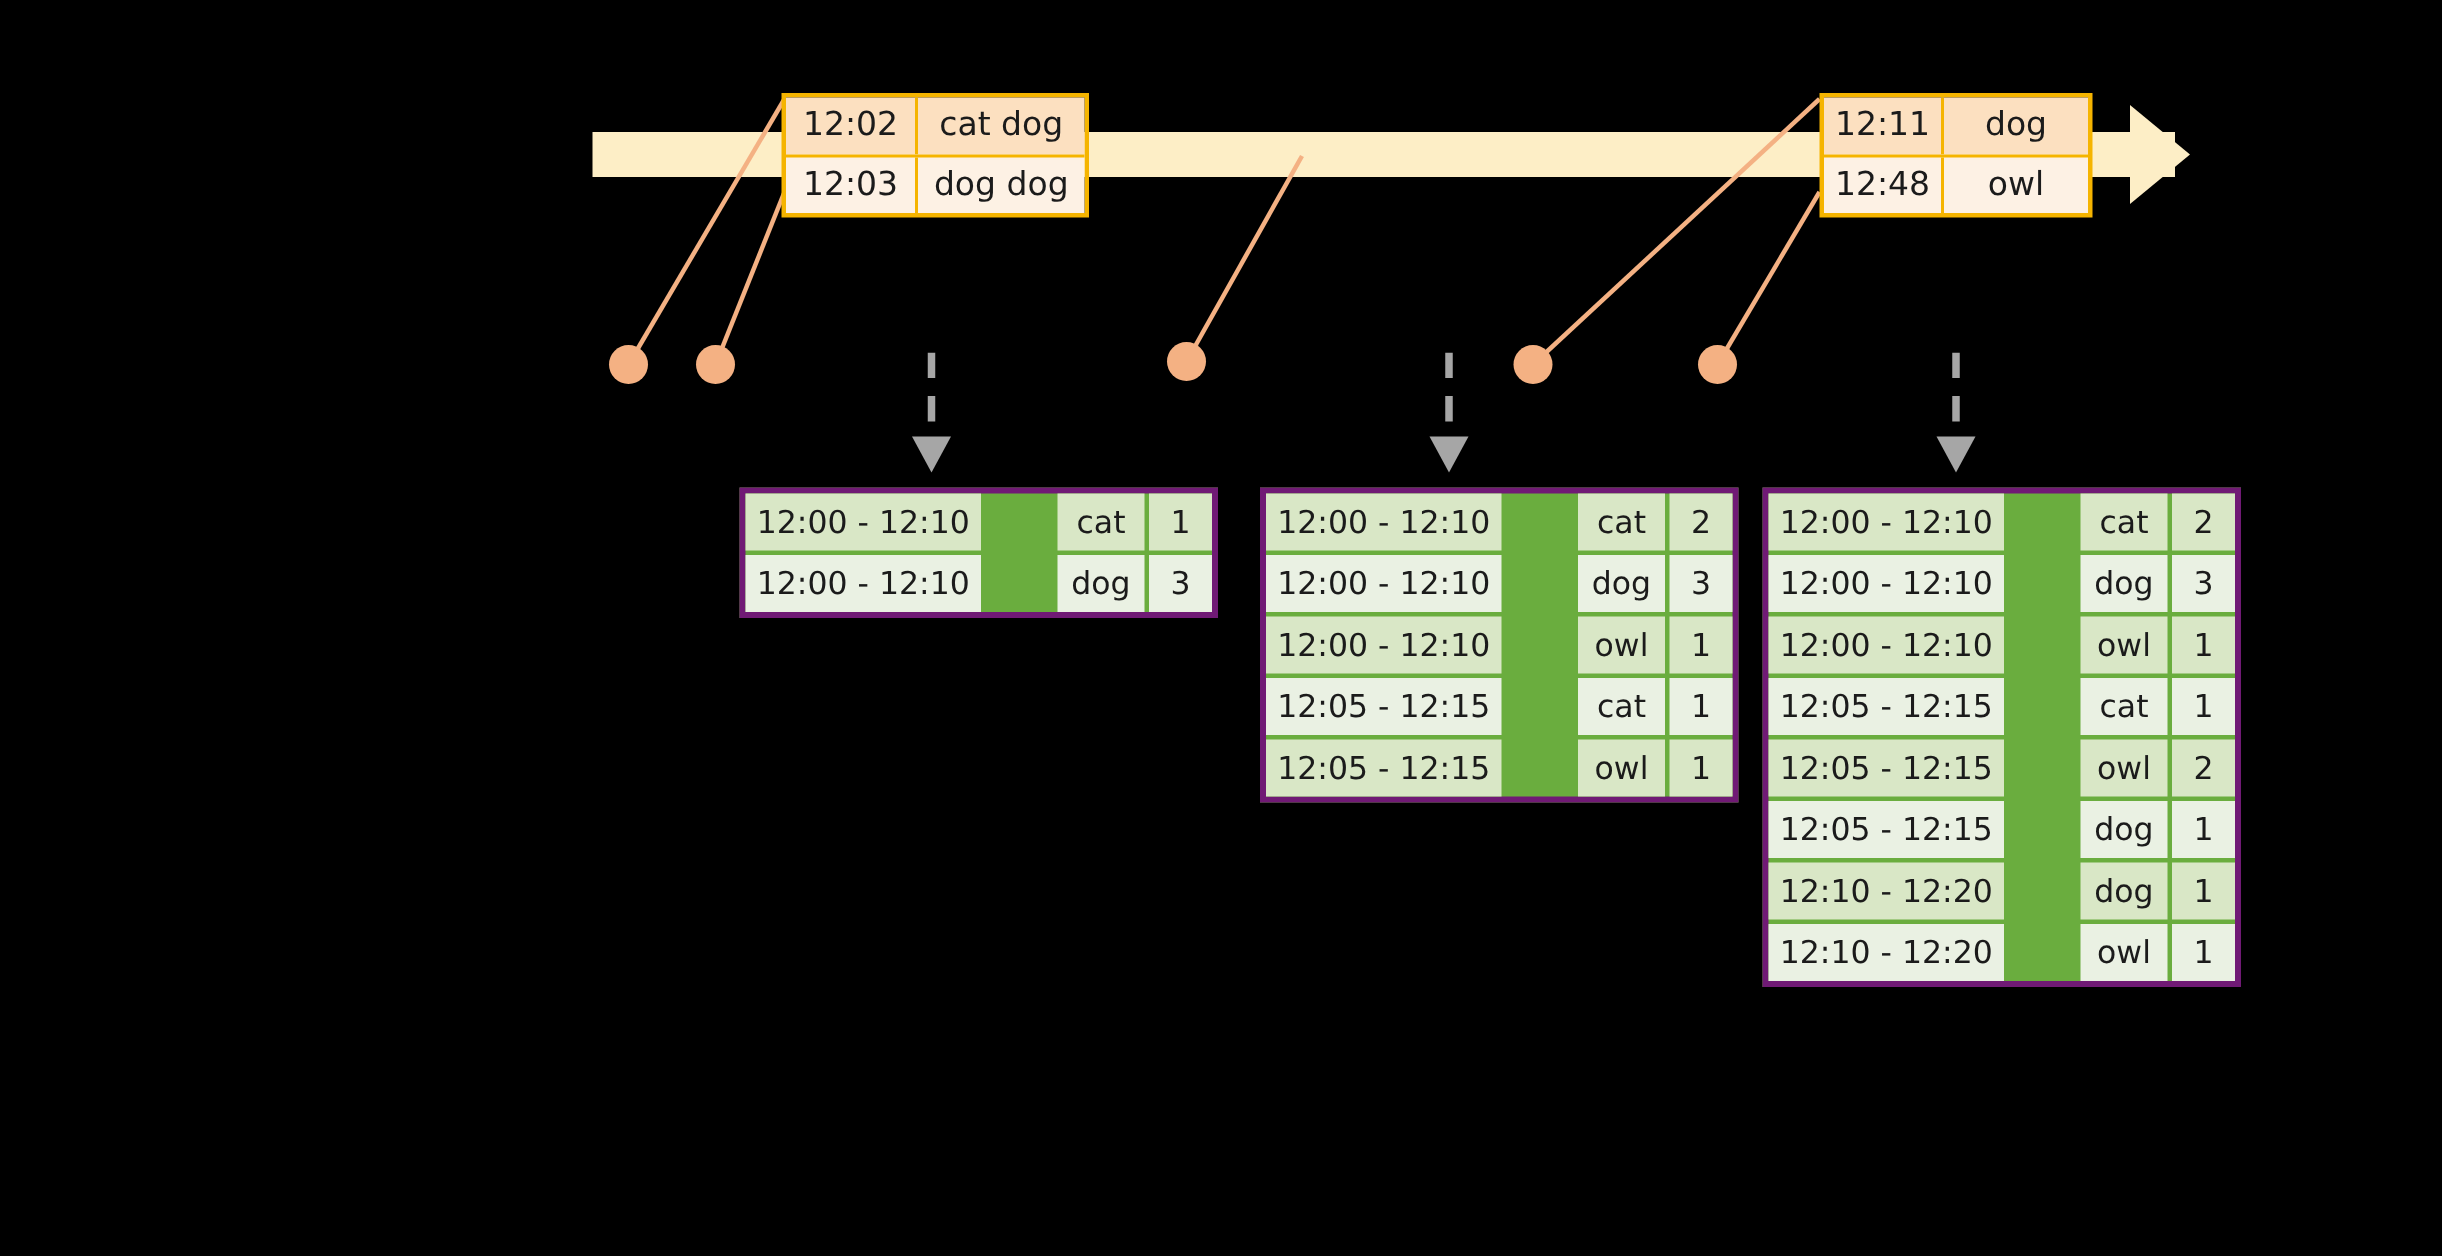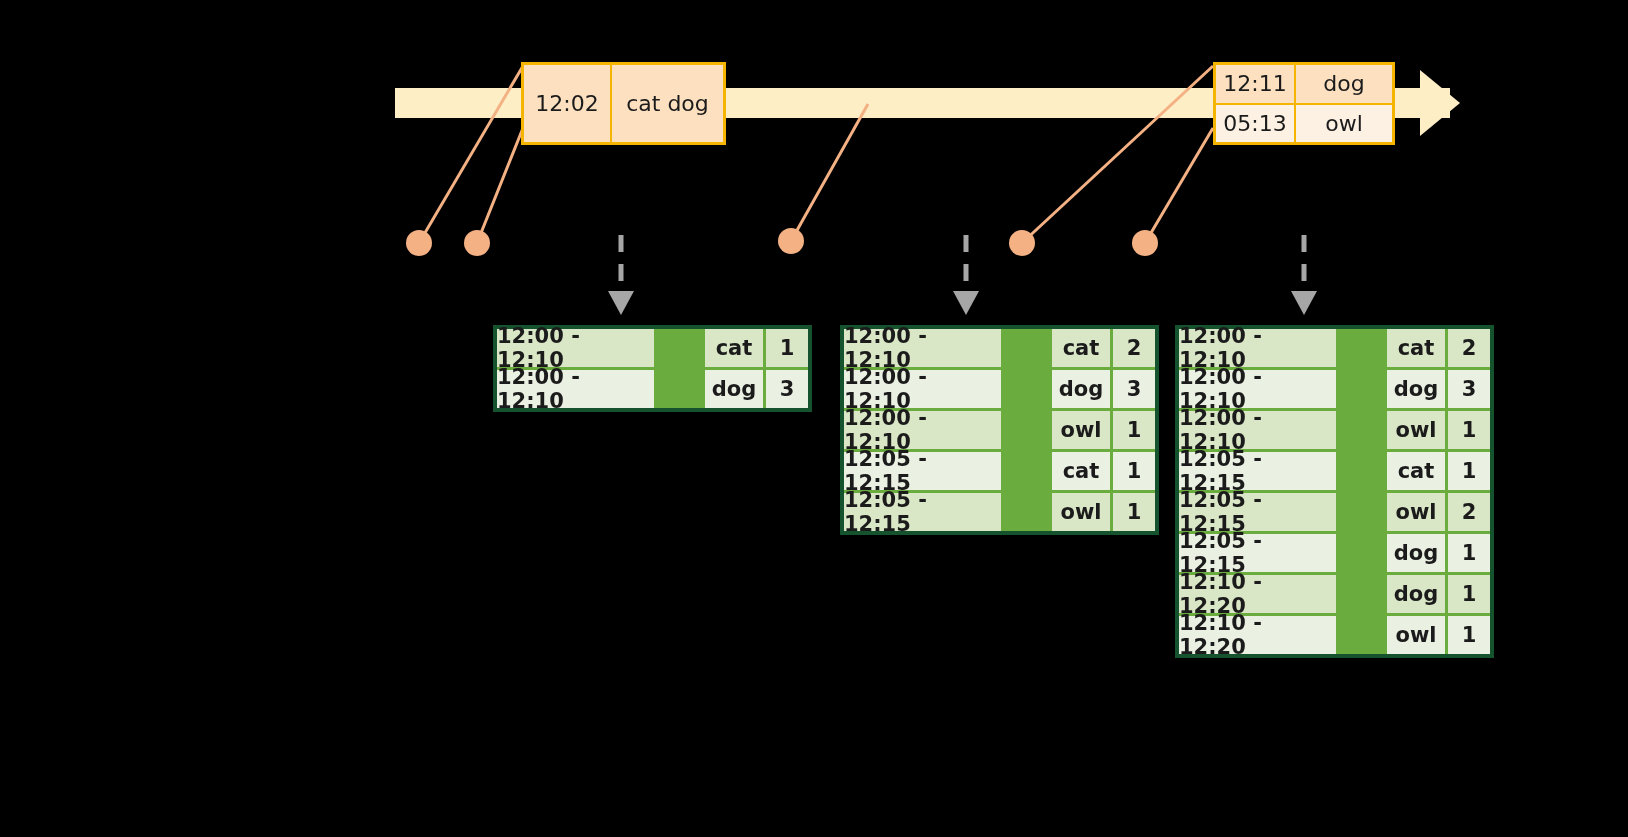--- a/index.html
+++ b/index.html
@@ -97,24 +97,23 @@
     position: absolute;
     width: 26px;
     height: 26px;
     border-radius: 50%;
     background: #f4b183;
   }
 
   
   .rtable {
     position: absolute;
-    border: 4px solid #14532d;
+    border: 4px solid #701a75;
     box-sizing: border-box;
     background: #6aad3e;
-    font-weight: bold;
   }
   .rrow {
     display: flex;
     align-items: stretch;
     height: 38px;
   }
   .rrow + .rrow { margin-top: 3px; }
   .rcell {
     display: flex;
     align-items: center;
@@ -173,30 +172,34 @@
   <svg class="dashed-arrow" style="left:1288px; top:235px;" width="32" height="85">
     <line x1="16" y1="0" x2="16" y2="58" stroke="#a6a6a6" stroke-width="5" stroke-dasharray="17,12"></line>
     <polygon points="3,56 29,56 16,80" fill="#a6a6a6"></polygon>
   </svg>
 
   <div class="evt" id="evt-1">
     <div class="evt-row shade-a">
       <div class="evt-time">12:02</div>
       <div class="evt-val">cat dog</div>
     </div>
+    <div class="evt-row shade-b">
+      <div class="evt-time">12:03</div>
+      <div class="evt-val">dog dog</div>
+    </div>
   </div>
 
 
   <div class="evt" id="evt-3">
     <div class="evt-row shade-a">
       <div class="evt-time">12:11</div>
       <div class="evt-val">dog</div>
     </div>
     <div class="evt-row shade-b">
-      <div class="evt-time">05:13</div>
+      <div class="evt-time">12:48</div>
       <div class="evt-val">owl</div>
     </div>
   </div>
 
   <div class="rtable" id="tbl-1">
       <div class="rrow">
         <div class="rcell c-window shade-g1">12:00 - 12:10</div>
         <div class="rcell c-key shade-g1">cat</div>
         <div class="rcell c-count shade-g1">1</div>
       </div>

